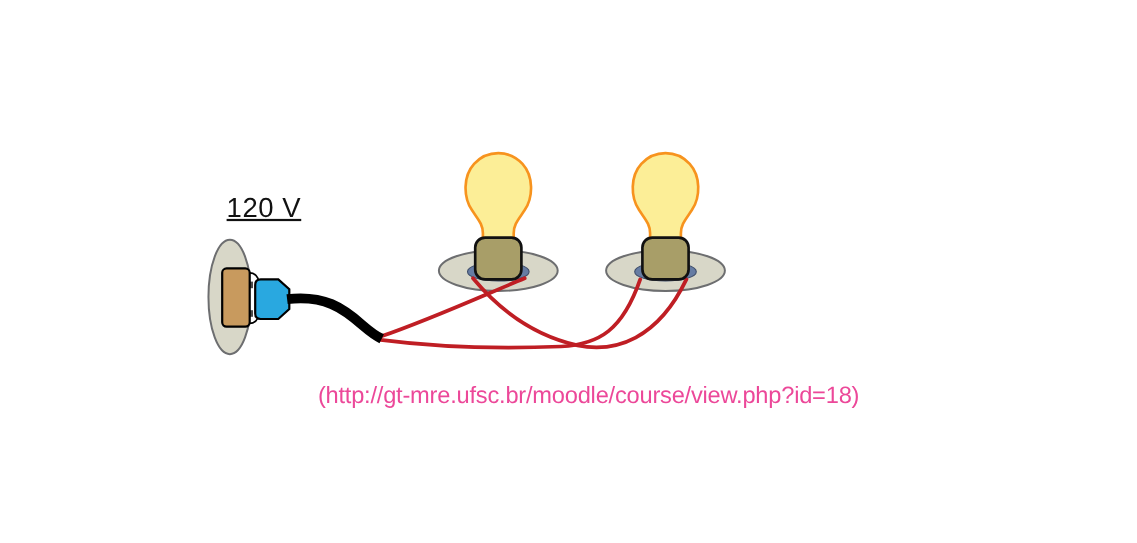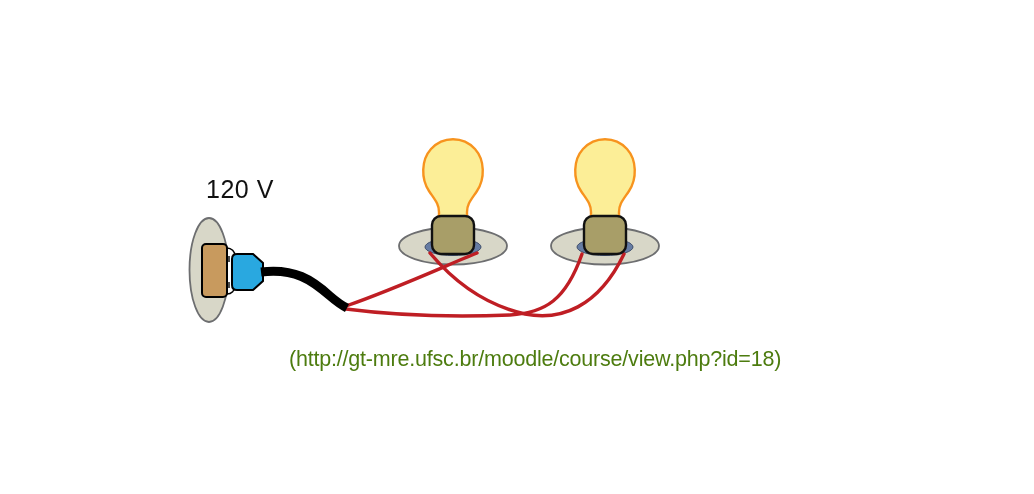--- a/index.html
+++ b/index.html
@@ -11,26 +11,27 @@
     font-family:"Liberation Sans", sans-serif;
   }
   .scene{position:absolute;left:0;top:0;}
   .voltage-label{
     position:absolute;
     left:206px;top:175px;
     font-size:25px;line-height:28px;
     color:#111111;
     letter-spacing:0.5px;
     white-space:nowrap;
+    text-decoration:underline;
   }
   .caption{
     position:absolute;
     left:289px;top:346px;
     font-size:21.5px;line-height:26px;
-    color:#4d7c0f;
+    color:#ec4899;
     letter-spacing:-0.2px;
     white-space:nowrap;
   }
 </style>
 </head>
 <body>
 
 <div class="stage">
 
   <svg class="scene" width="1034" height="494" viewBox="0 0 1034 494">

